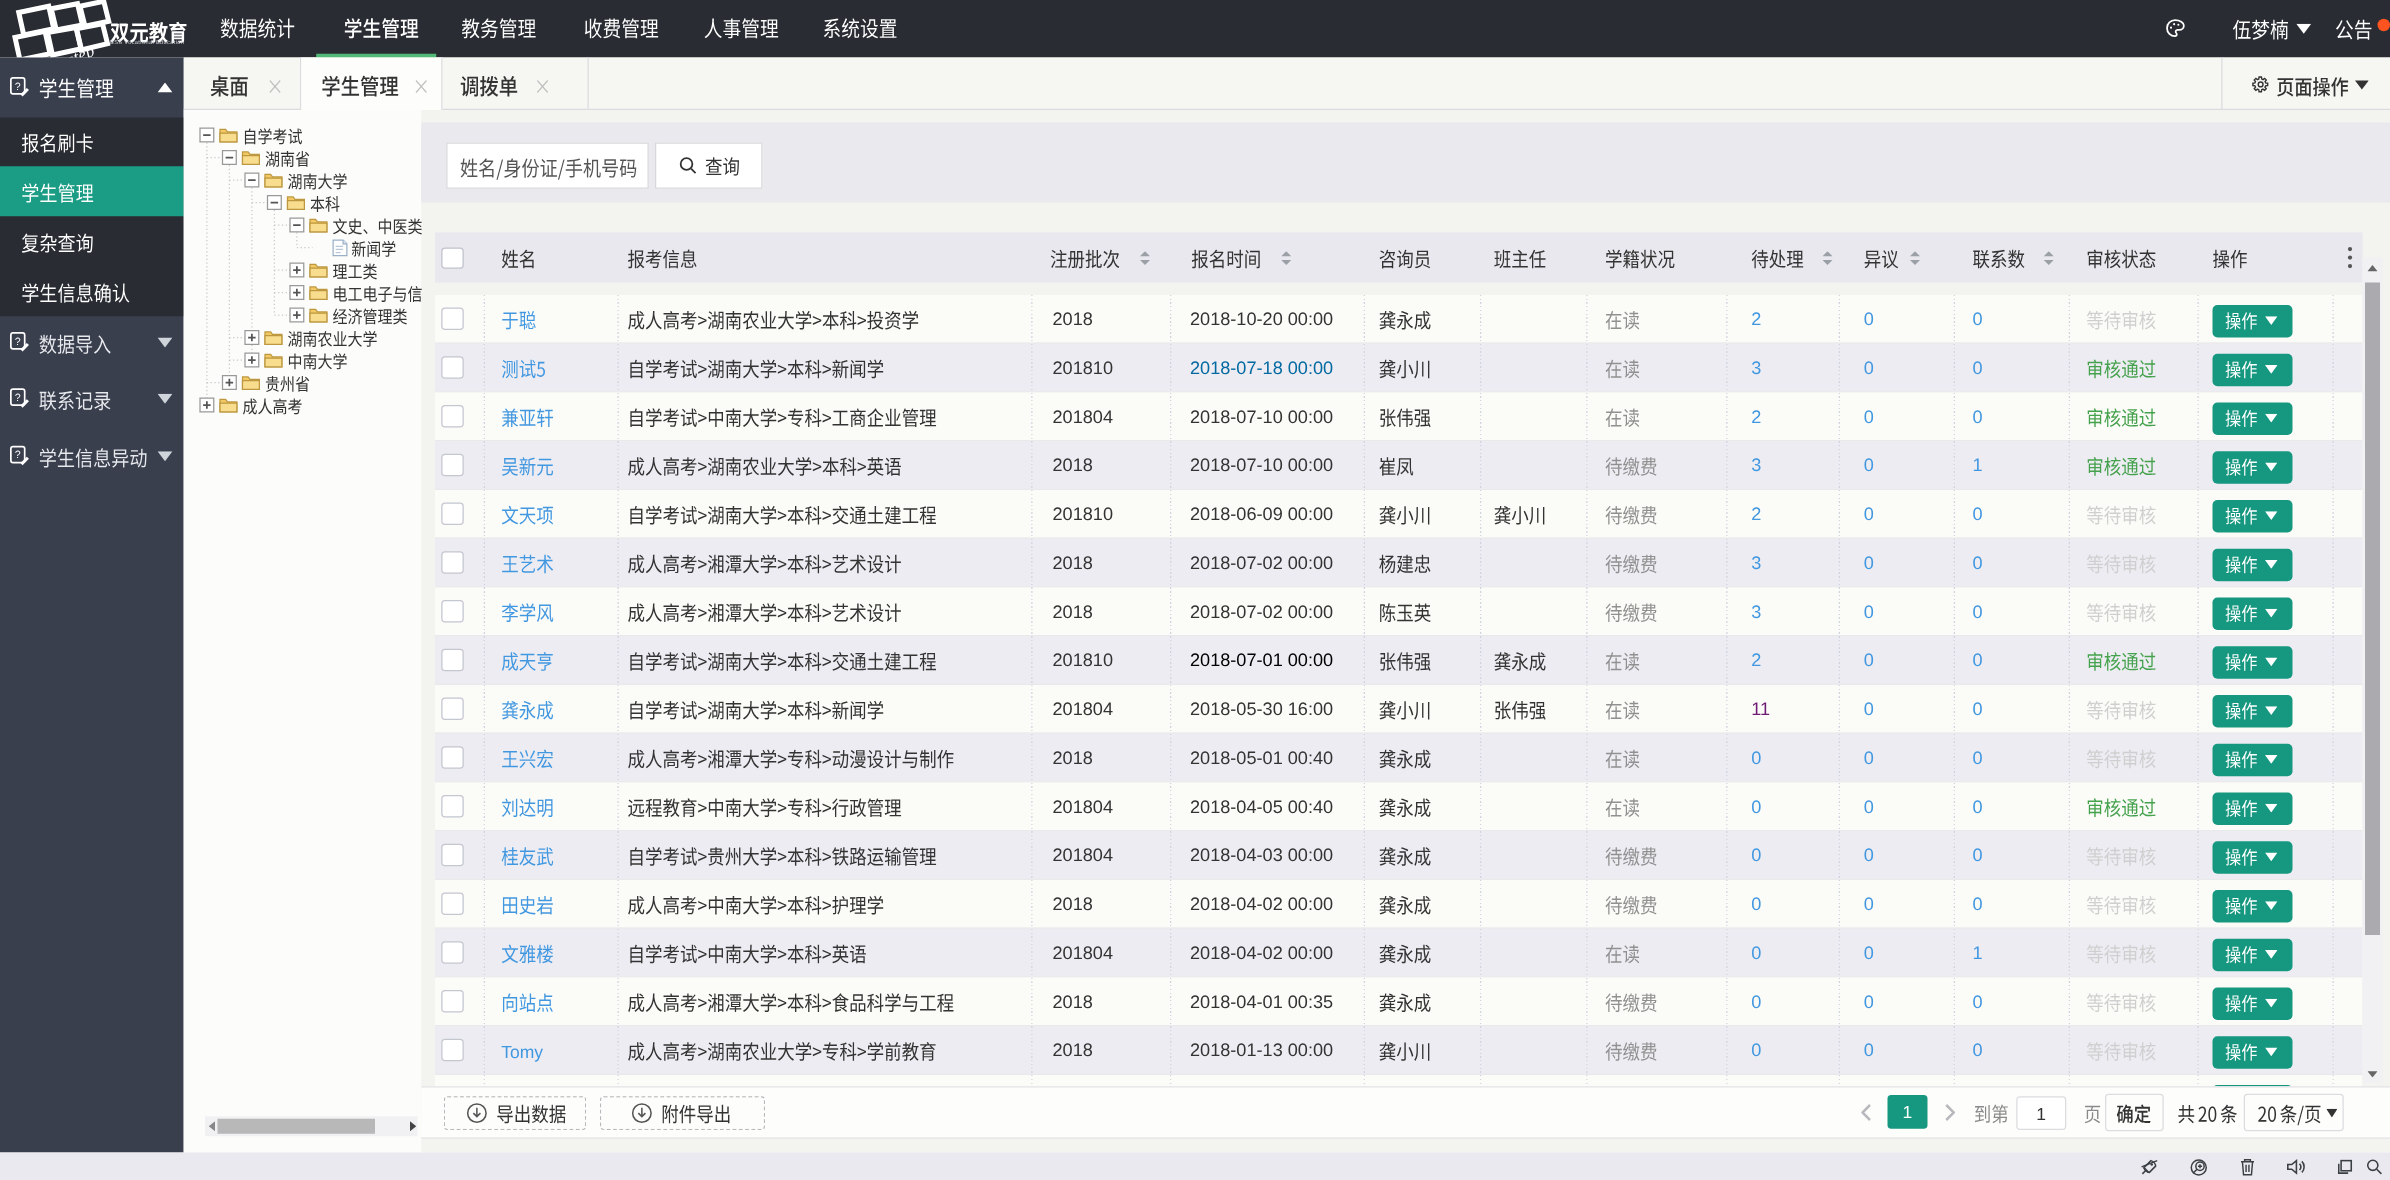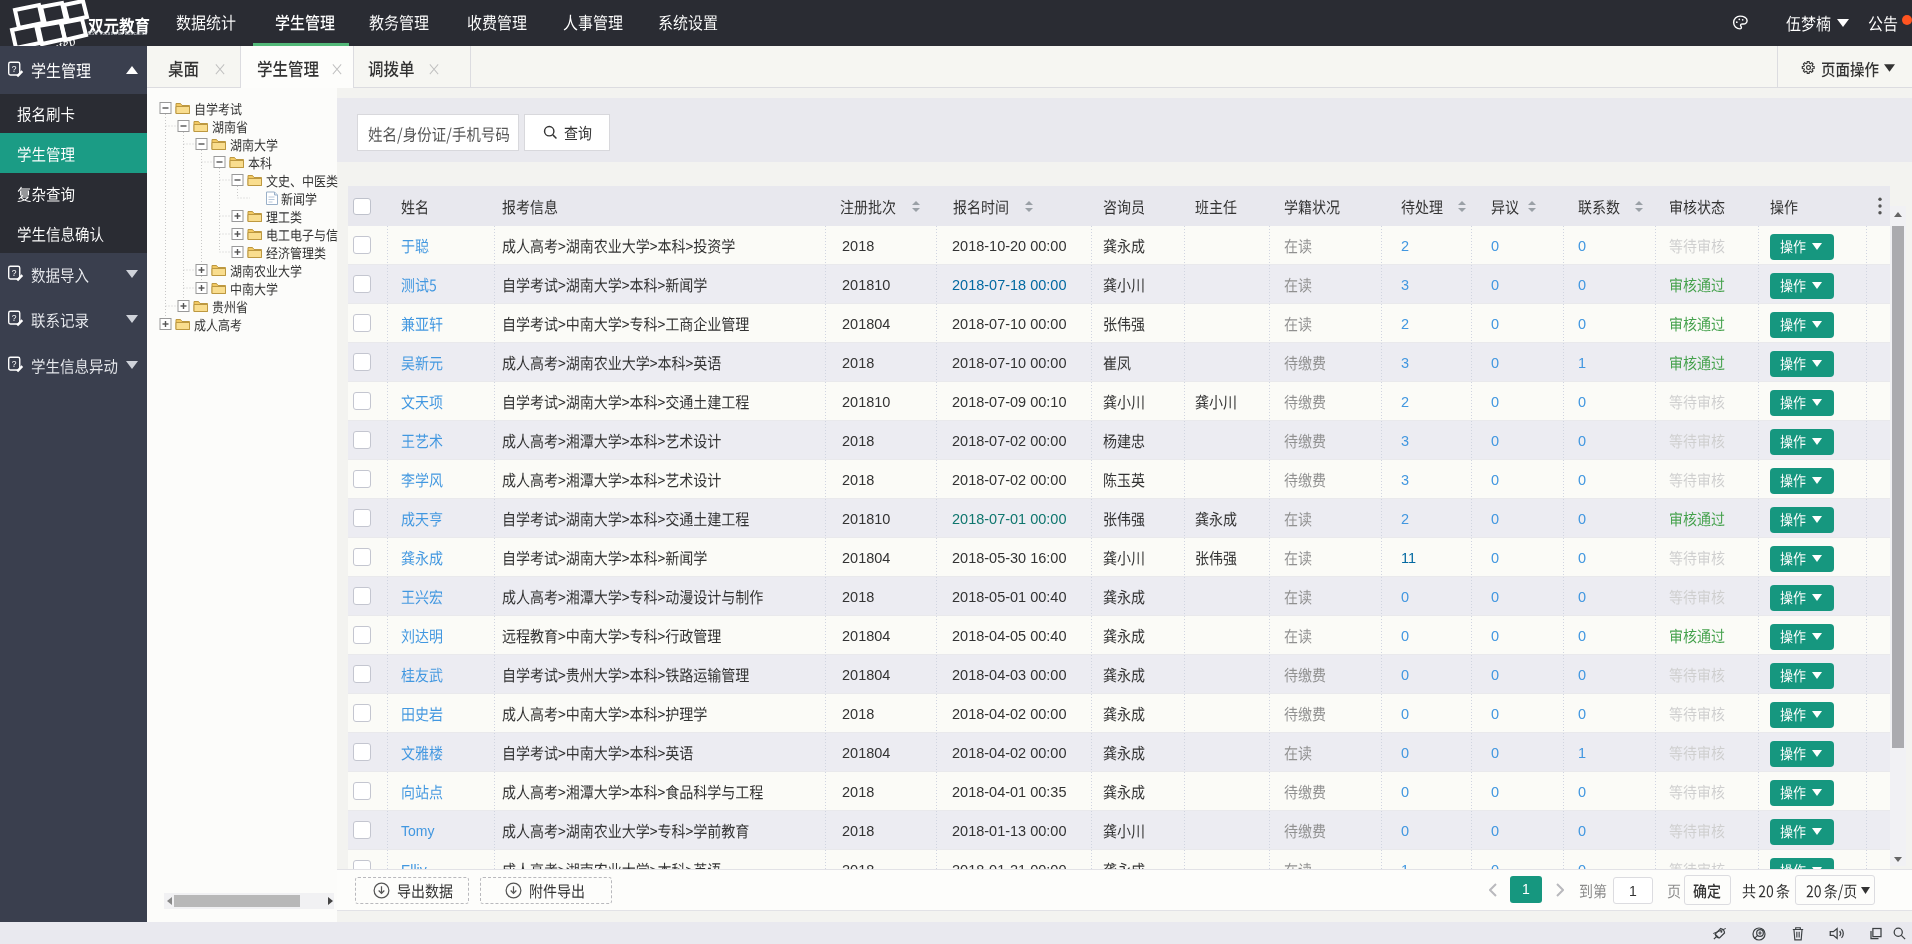--- a/index.html
+++ b/index.html
@@ -822,21 +822,21 @@
       <use href="#R100" x="0"></use>
       <use href="#R101" x="1000"></use>
     </g>
   </svg>
 <div style="position:absolute;left:353px;top:198px;width:18px;height:17px;background:#fff;border:1px solid #bfc2cc;border-radius:3px"></div>
 <svg style="position:absolute;left:1876px;top:197px;width:8px;height:18px" viewBox="0 0 8 18">
     <circle cx="4" cy="2.2" r="1.7" fill="#555"></circle>
     <circle cx="4" cy="9" r="1.7" fill="#555"></circle>
     <circle cx="4" cy="15.8" r="1.7" fill="#555"></circle>
   </svg>
-<div style="position:absolute;left:348px;top:226px;width:1542px;height:643px;overflow:hidden">
+<div style="position:absolute;left:348px;top:236px;width:1542px;height:643px;overflow:hidden">
     <div style="position:absolute;left:0;top:0px;width:1542px;height:38px;background:#fbfbf7"></div>
     <div style="position:absolute;left:0;top:38px;width:1542px;height:1px;background:#e9e9ec"></div>
     <div style="position:absolute;left:5px;top:10px;width:18px;height:18px;background:#fff;border:1px solid #c4c6d0;border-radius:3px"></div>
     <svg style="position:absolute;left:53.0px;top:12.7px;width:28.0px;height:18.2px;overflow:visible">
       <g fill="#4197e0" transform="translate(0,13.30) scale(0.014000,-0.016100)">
         <use href="#R102" x="0"></use>
         <use href="#R103" x="1000"></use>
       </g>
     </svg>
     <svg style="position:absolute;left:154.0px;top:12.7px;width:233.3px;height:18.2px;overflow:visible">
@@ -1126,21 +1126,21 @@
         <use href="#R104" x="11110"></use>
         <use href="#R136" x="11665"></use>
         <use href="#R116" x="12665"></use>
         <use href="#R137" x="13665"></use>
         <use href="#R138" x="14665"></use>
         <use href="#R59" x="15665"></use>
         <use href="#R139" x="16665"></use>
       </g>
     </svg>
     <div style="position:absolute;left:494px;top:168px;font:14.5px 'Liberation Sans',sans-serif;color:#333">201810</div>
-    <div style="position:absolute;left:604px;top:168px;font:14.5px 'Liberation Sans',sans-serif;color:#333">2018-07-09 00:10</div>
+    <div style="position:absolute;left:604px;top:168px;font:14.5px 'Liberation Sans',sans-serif;color:#333">2018-06-09 00:00</div>
     <svg style="position:absolute;left:755.0px;top:168.7px;width:42.0px;height:18.2px;overflow:visible">
       <g fill="#333" transform="translate(0,13.30) scale(0.014000,-0.016100)">
         <use href="#R107" x="0"></use>
         <use href="#R114" x="1000"></use>
         <use href="#R115" x="2000"></use>
       </g>
     </svg>
     <svg style="position:absolute;left:847.0px;top:168.7px;width:42.0px;height:18.2px;overflow:visible">
       <g fill="#333" transform="translate(0,13.30) scale(0.014000,-0.016100)">
         <use href="#R107" x="0"></use>
@@ -1339,21 +1339,21 @@
         <use href="#R104" x="11110"></use>
         <use href="#R136" x="11665"></use>
         <use href="#R116" x="12665"></use>
         <use href="#R137" x="13665"></use>
         <use href="#R138" x="14665"></use>
         <use href="#R59" x="15665"></use>
         <use href="#R139" x="16665"></use>
       </g>
     </svg>
     <div style="position:absolute;left:494px;top:285px;font:14.5px 'Liberation Sans',sans-serif;color:#333">201810</div>
-    <div style="position:absolute;left:604px;top:285px;font:14.5px 'Liberation Sans',sans-serif;color:#0f766e">2018-07-01 00:00</div>
+    <div style="position:absolute;left:604px;top:285px;font:14.5px 'Liberation Sans',sans-serif;color:#000000">2018-07-01 00:00</div>
     <svg style="position:absolute;left:755.0px;top:285.7px;width:42.0px;height:18.2px;overflow:visible">
       <g fill="#333" transform="translate(0,13.30) scale(0.014000,-0.016100)">
         <use href="#R124" x="0"></use>
         <use href="#R125" x="1000"></use>
         <use href="#R126" x="2000"></use>
       </g>
     </svg>
     <svg style="position:absolute;left:847.0px;top:285.7px;width:42.0px;height:18.2px;overflow:visible">
       <g fill="#333" transform="translate(0,13.30) scale(0.014000,-0.016100)">
         <use href="#R107" x="0"></use>
@@ -1433,21 +1433,21 @@
         <use href="#R125" x="1000"></use>
         <use href="#R126" x="2000"></use>
       </g>
     </svg>
     <svg style="position:absolute;left:936.0px;top:324.7px;width:28.0px;height:18.2px;overflow:visible">
       <g fill="#909090" transform="translate(0,13.30) scale(0.014000,-0.016100)">
         <use href="#R109" x="0"></use>
         <use href="#R110" x="1000"></use>
       </g>
     </svg>
-    <div style="position:absolute;left:1053px;top:324px;font:14.5px 'Liberation Sans',sans-serif;color:#0369a1">11</div>
+    <div style="position:absolute;left:1053px;top:324px;font:14.5px 'Liberation Sans',sans-serif;color:#701a75">11</div>
     <div style="position:absolute;left:1143px;top:324px;font:14.5px 'Liberation Sans',sans-serif;color:#4197e0">0</div>
     <div style="position:absolute;left:1230px;top:324px;font:14.5px 'Liberation Sans',sans-serif;color:#4197e0">0</div>
     <svg style="position:absolute;left:1321.0px;top:324.7px;width:56.0px;height:18.2px;overflow:visible">
       <g fill="#cfcfcf" transform="translate(0,13.30) scale(0.014000,-0.016100)">
         <use href="#R111" x="0"></use>
         <use href="#R94" x="1000"></use>
         <use href="#R97" x="2000"></use>
         <use href="#R98" x="3000"></use>
       </g>
     </svg>

